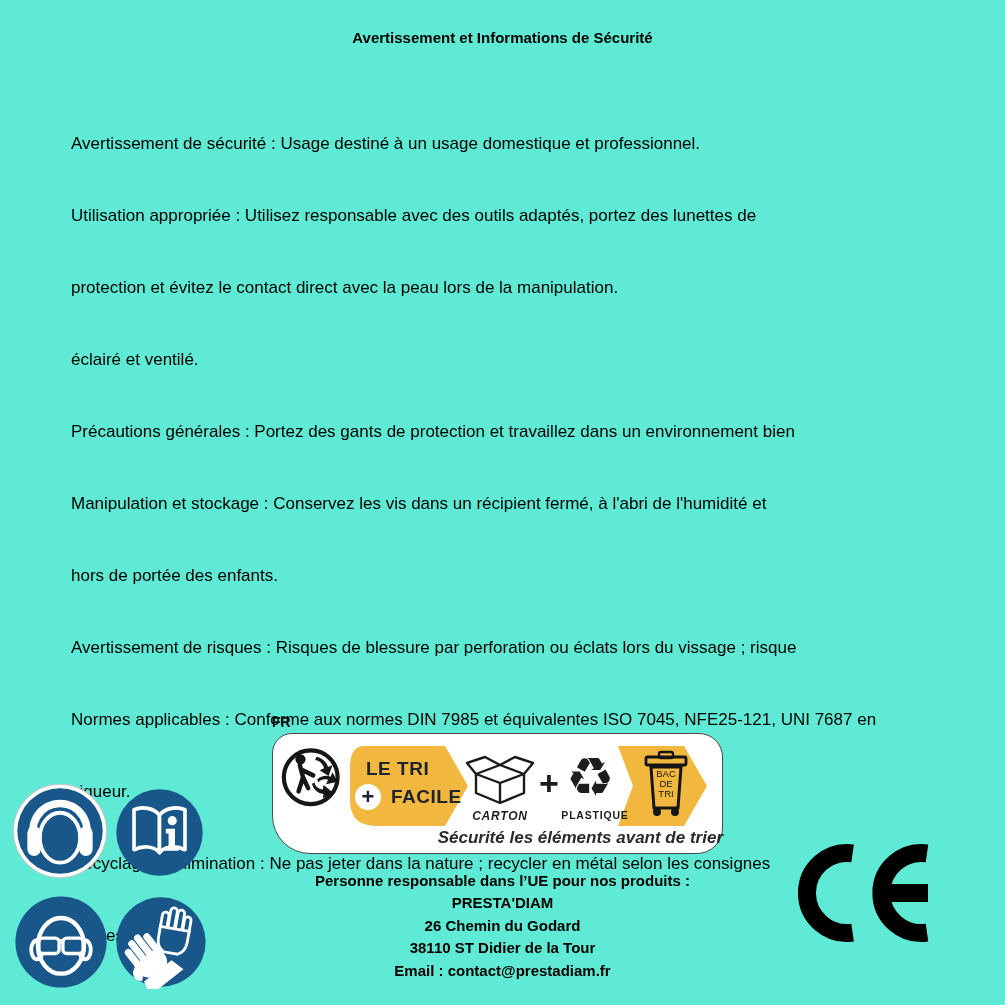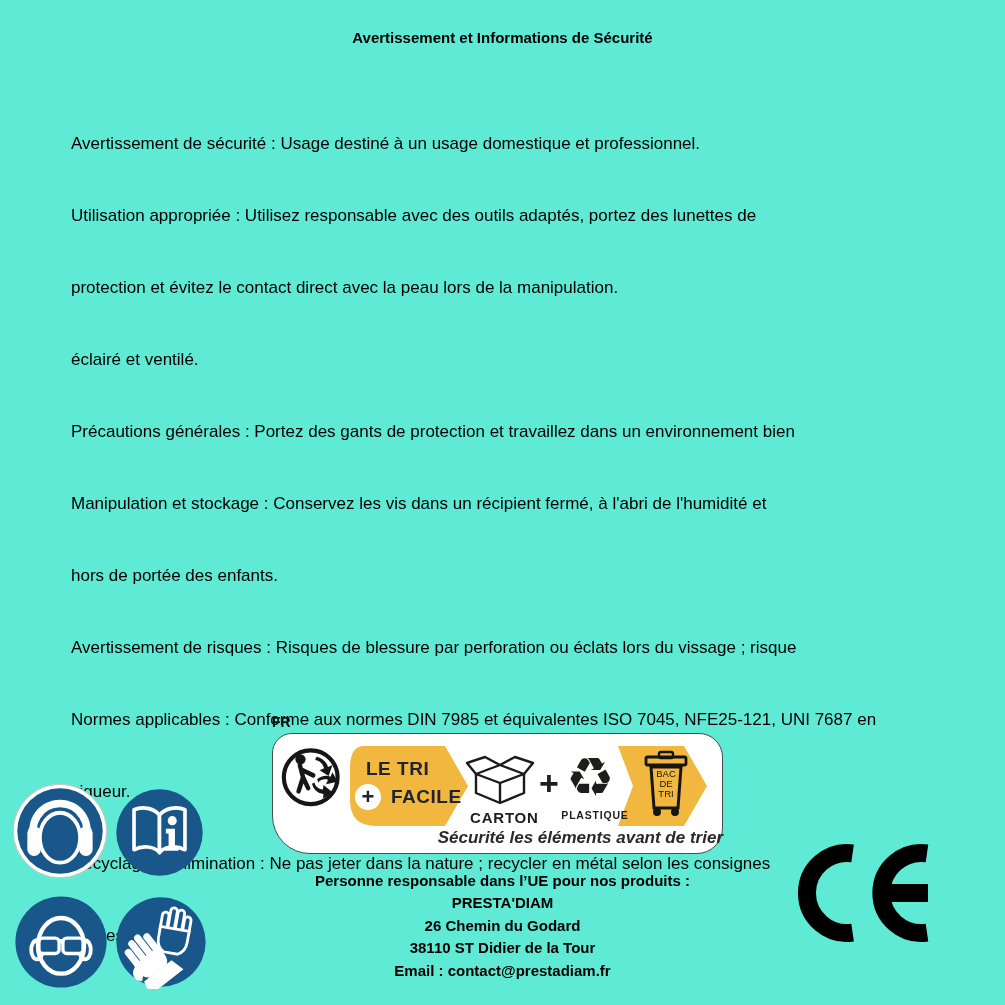--- a/index.html
+++ b/index.html
@@ -17,22 +17,22 @@
   #fr-code{left:272px;top:714px;font-size:14px;font-weight:bold;color:#111;}
   #sort-box{left:272px;top:733px;width:451px;height:121px;border:1.5px solid #4a4a4a;
             border-radius:20px 24px 26px 38px;background:#fff;box-sizing:border-box;}
   #triman{left:280px;top:744px;}
   #badge{left:350px;top:746px;}
   .badge-txt{position:absolute;color:#20242e;font-weight:bold;}
   #letri{left:366px;top:758px;font-size:19px;letter-spacing:.5px;}
   #facile{left:391px;top:786px;font-size:19px;letter-spacing:.5px;}
   #plus-circle{left:355px;top:784px;width:26px;height:26px;border-radius:50%;background:#fff;
                text-align:center;font-size:22px;font-weight:bold;line-height:25px;color:#20242e;}
-  #carton-label{left:470px;top:809px;width:60px;text-align:center;font-size:15px;font-weight:bold;
-                letter-spacing:.8px;color:#1d1d1b;}
+  #carton-label{left:470px;top:809px;width:60px;text-align:center;font-size:12px;font-weight:bold;
+                letter-spacing:.8px;color:#1d1d1b;font-style:italic;}
   #plastique-label{left:557px;top:809px;width:76px;text-align:center;font-size:10.5px;font-weight:bold;
                 letter-spacing:.8px;color:#1d1d1b;}
   #mat-plus{left:536px;top:764px;width:26px;text-align:center;font-size:34px;font-weight:bold;color:#1d1d1b;}
   #recycle-glyph{left:566px;top:750px;font-size:54px;line-height:56px;color:#1d1d1b;
                  font-family:"DejaVu Sans", sans-serif;}
   #bin-text{left:642px;top:769px;width:48px;text-align:center;font-size:9.5px;line-height:10px;
             font-weight:normal;color:#141414;}
   #separez{left:420px;top:828px;width:303px;text-align:right;font-size:17px;font-style:italic;
            font-weight:bold;color:#2a2a2a;}
   

